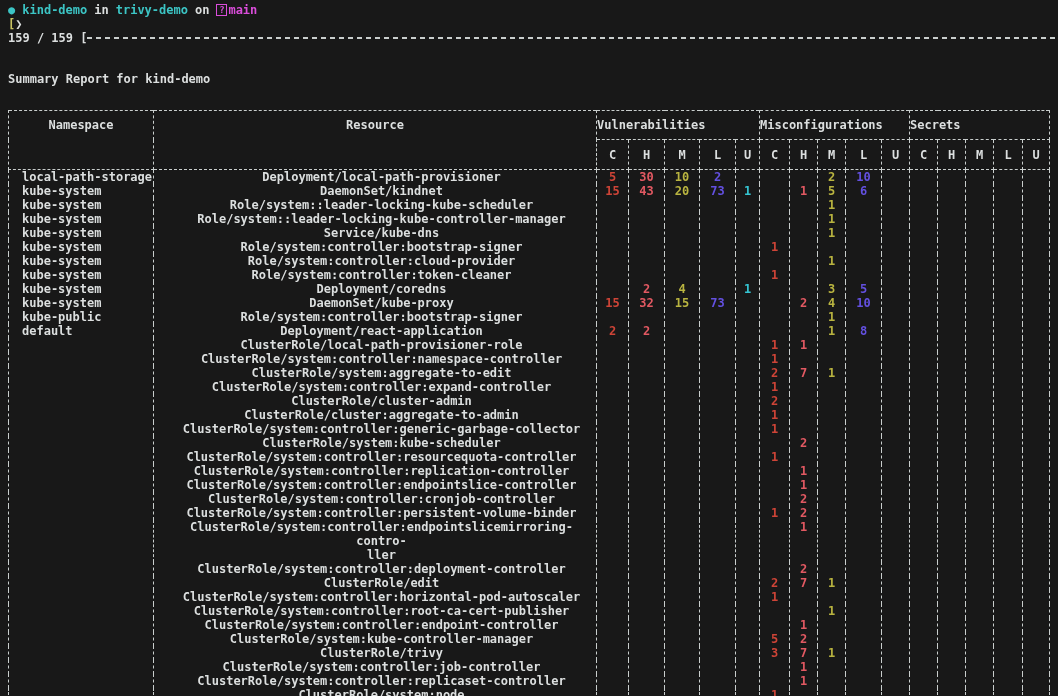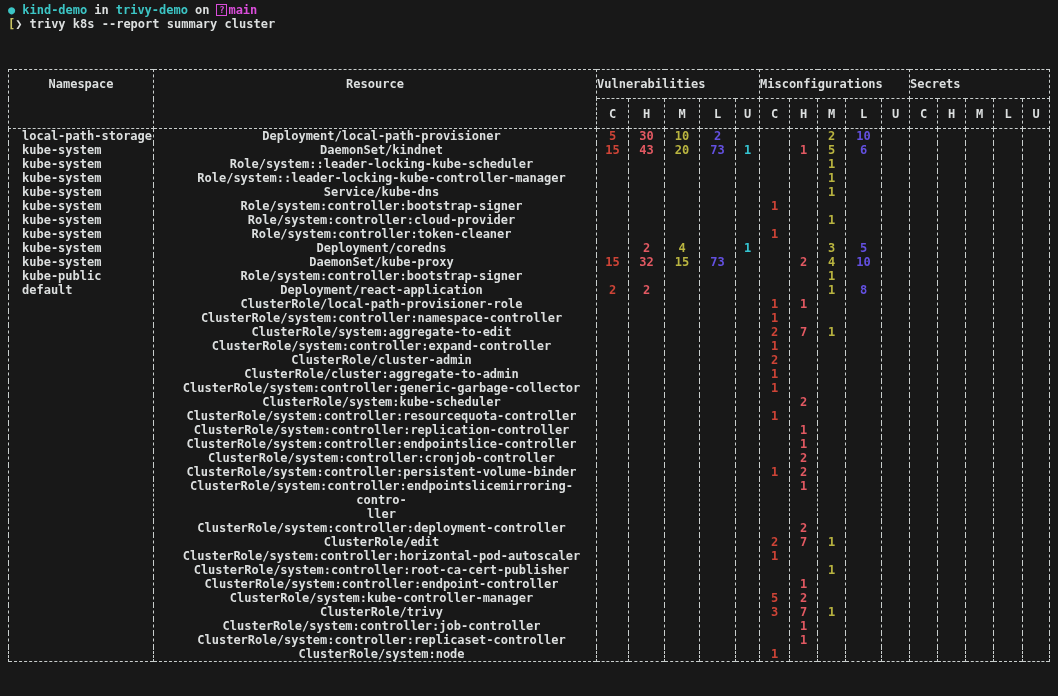--- a/index.html
+++ b/index.html
@@ -48,26 +48,31 @@
 </head>
 <body>
 
 <div class="term">
 
   <div class="line gap7">
     <span class="cyan">●</span><span class="cyan">kind-demo</span><span>in</span><span class="cyan">trivy-demo</span><span>on</span><span class="magenta"><span class="branch-box">?</span><span>main</span></span>
   </div>
 
   <div class="line gap7">
-    <span><span class="bracket">[</span><span>❯</span></span><span>trivy k8s --report summary cluster</span>
+    <span><span class="bracket">[</span><span>❯</span></span>
   </div>
 
+  <div class="line">
+    <span>159 / 159 [</span>
+    <div class="dashes"></div>
+  </div>
 
   <div class="blank"></div>
 
+  <div class="title-line">Summary Report for kind-demo</div>
 
   <table>
     <colgroup>
       <col style="width:145px">
         <col style="width:443px">
       <col style="width:32px">
         <col style="width:36px">
         <col style="width:35px">
         <col style="width:36px">
         <col style="width:24px">

